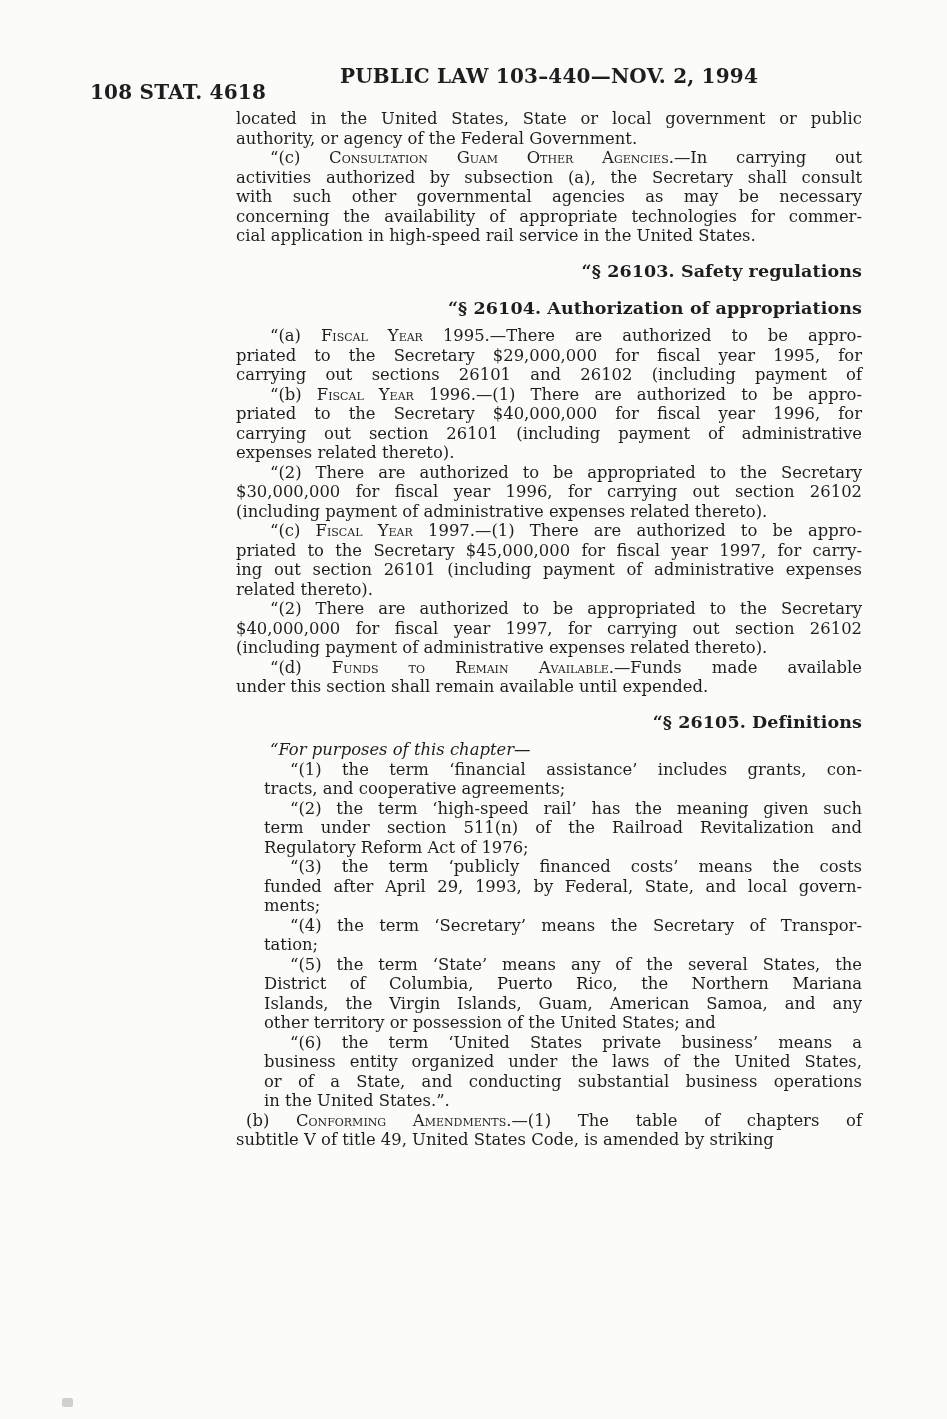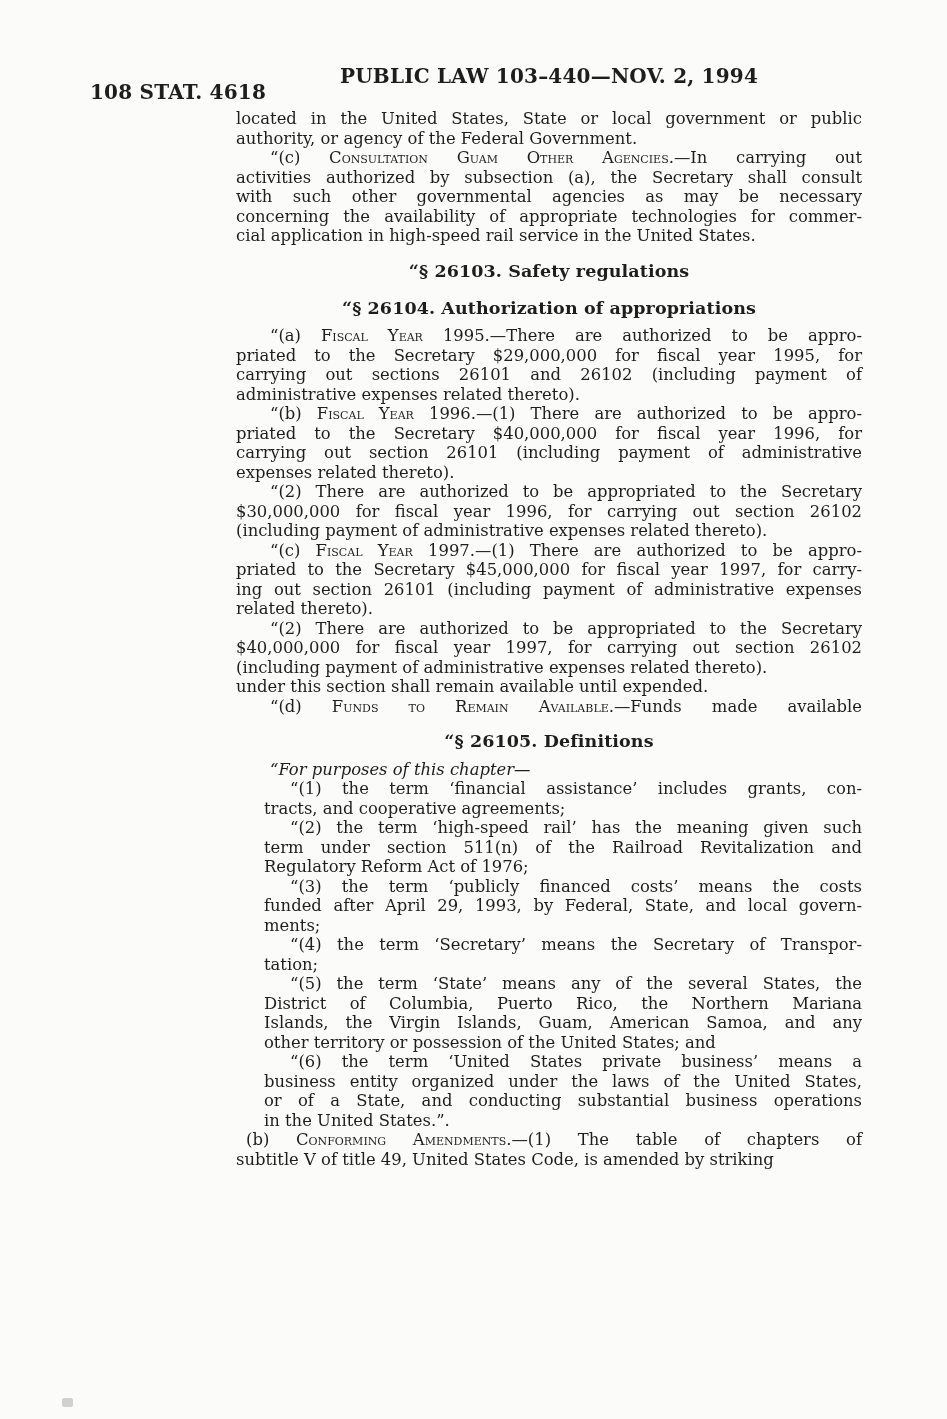--- a/index.html
+++ b/index.html
@@ -16,21 +16,21 @@
   }
   .header{position:absolute;top:64px;left:0;right:0;height:26px;
     font-weight:bold;font-size:20px;letter-spacing:.2px;}
   .hdr-left{position:absolute;left:90px;top:16px;white-space:nowrap;}
   .hdr-center{position:absolute;left:236px;width:626px;top:0;text-align:center;white-space:nowrap;}
   .doc{position:absolute;top:109px;left:236px;width:626px;
     font-size:16.4px;line-height:19.5px;}
   .para{}
   .line{text-align:justify;text-align-last:justify;}
   .line.last{text-align-last:left;}
-  .heading{font-weight:bold;font-size:17.5px;line-height:24px;margin:13px 0 6.5px;letter-spacing:.1px;text-align:center;}
+  .heading{font-weight:bold;font-size:17.5px;line-height:24px;margin:13px 0 6.5px;letter-spacing:.1px;text-align:right;}
   .sc{font-variant:small-caps;}
   .speck{position:absolute;left:62px;top:1398px;width:11px;height:9px;background:#c2c2bf;border-radius:2px;opacity:.75;}
 </style>
 </head>
 <body>
 
 <div class="page">
   <div class="header">
     <div class="hdr-left">108 STAT. 4618</div>
     <div class="hdr-center">PUBLIC LAW 103–440—NOV. 2, 1994</div>
@@ -46,21 +46,20 @@
         <div class="line">with such other governmental agencies as may be necessary</div>
         <div class="line">concerning the availability of appropriate technologies for commer-</div>
         <div class="line last">cial application in high-speed rail service in the United States.</div>
       </div>
       <div class="heading">“§ 26103. Safety regulations</div>
       <div class="heading">“§ 26104. Authorization of appropriations</div>
       <div class="para">
         <div class="line" style="text-indent: 34px;">“(a) <span class="sc">Fiscal Year</span> 1995.—There are authorized to be appro-</div>
         <div class="line">priated to the Secretary $29,000,000 for fiscal year 1995, for</div>
         <div class="line">carrying out sections 26101 and 26102 (including payment of</div>
-        <div class="line last">administrative expenses related thereto).</div>
       </div>
       <div class="para">
         <div class="line" style="text-indent: 34px;">“(b) <span class="sc">Fiscal Year</span> 1996.—(1) There are authorized to be appro-</div>
         <div class="line">priated to the Secretary $40,000,000 for fiscal year 1996, for</div>
         <div class="line">carrying out section 26101 (including payment of administrative</div>
         <div class="line last">expenses related thereto).</div>
       </div>
       <div class="para">
         <div class="line" style="text-indent: 34px;">“(2) There are authorized to be appropriated to the Secretary</div>
         <div class="line">$30,000,000 for fiscal year 1996, for carrying out section 26102</div>
@@ -71,22 +70,22 @@
         <div class="line">priated to the Secretary $45,000,000 for fiscal year 1997, for carry-</div>
         <div class="line">ing out section 26101 (including payment of administrative expenses</div>
         <div class="line last">related thereto).</div>
       </div>
       <div class="para">
         <div class="line" style="text-indent: 34px;">“(2) There are authorized to be appropriated to the Secretary</div>
         <div class="line">$40,000,000 for fiscal year 1997, for carrying out section 26102</div>
         <div class="line last">(including payment of administrative expenses related thereto).</div>
       </div>
       <div class="para">
+        <div class="line" style="text-indent: 34px;">“(d) <span class="sc">Funds to Remain Available</span>.—Funds made available</div>
         <div class="line last">under this section shall remain available until expended.</div>
-        <div class="line" style="text-indent: 34px;">“(d) <span class="sc">Funds to Remain Available</span>.—Funds made available</div>
       </div>
       <div class="heading">“§ 26105. Definitions</div>
       <div class="para">
         <div class="line last" style="text-indent: 34px; font-style: italic;">“For purposes of this chapter—</div>
       </div>
       <div class="para" style="margin-left: 28px;">
         <div class="line" style="text-indent: 26px;">“(1) the term ‘financial assistance’ includes grants, con-</div>
         <div class="line last">tracts, and cooperative agreements;</div>
       </div>
       <div class="para" style="margin-left: 28px;">

